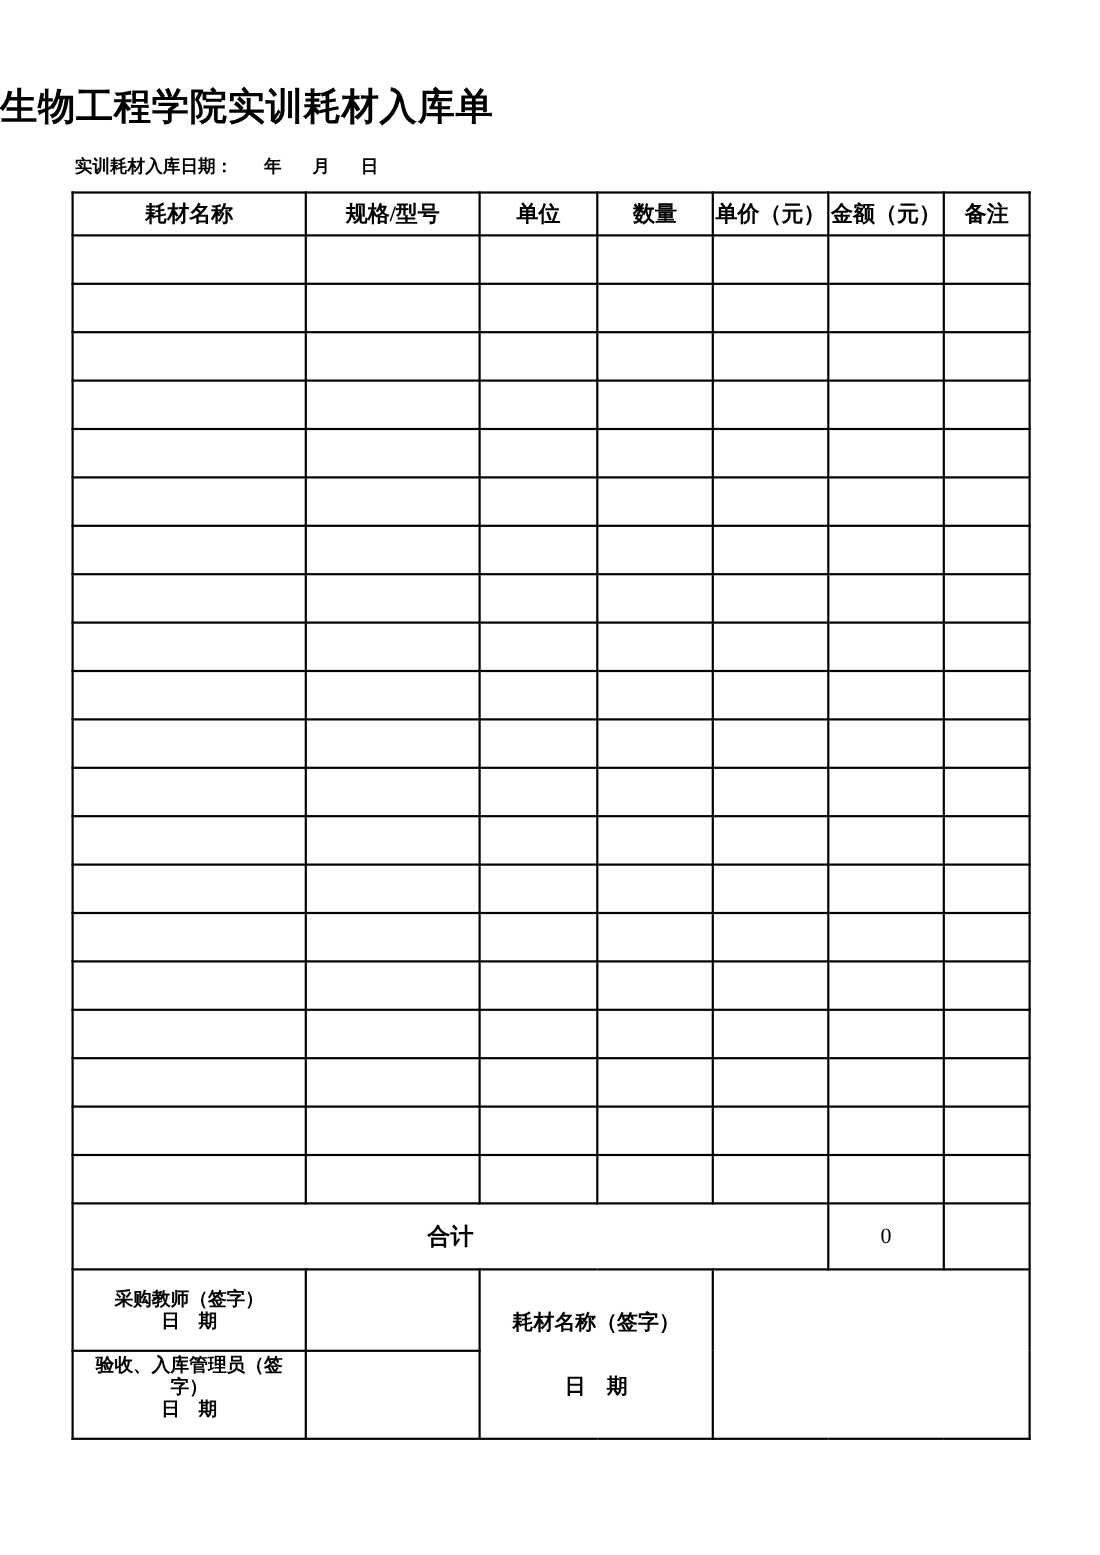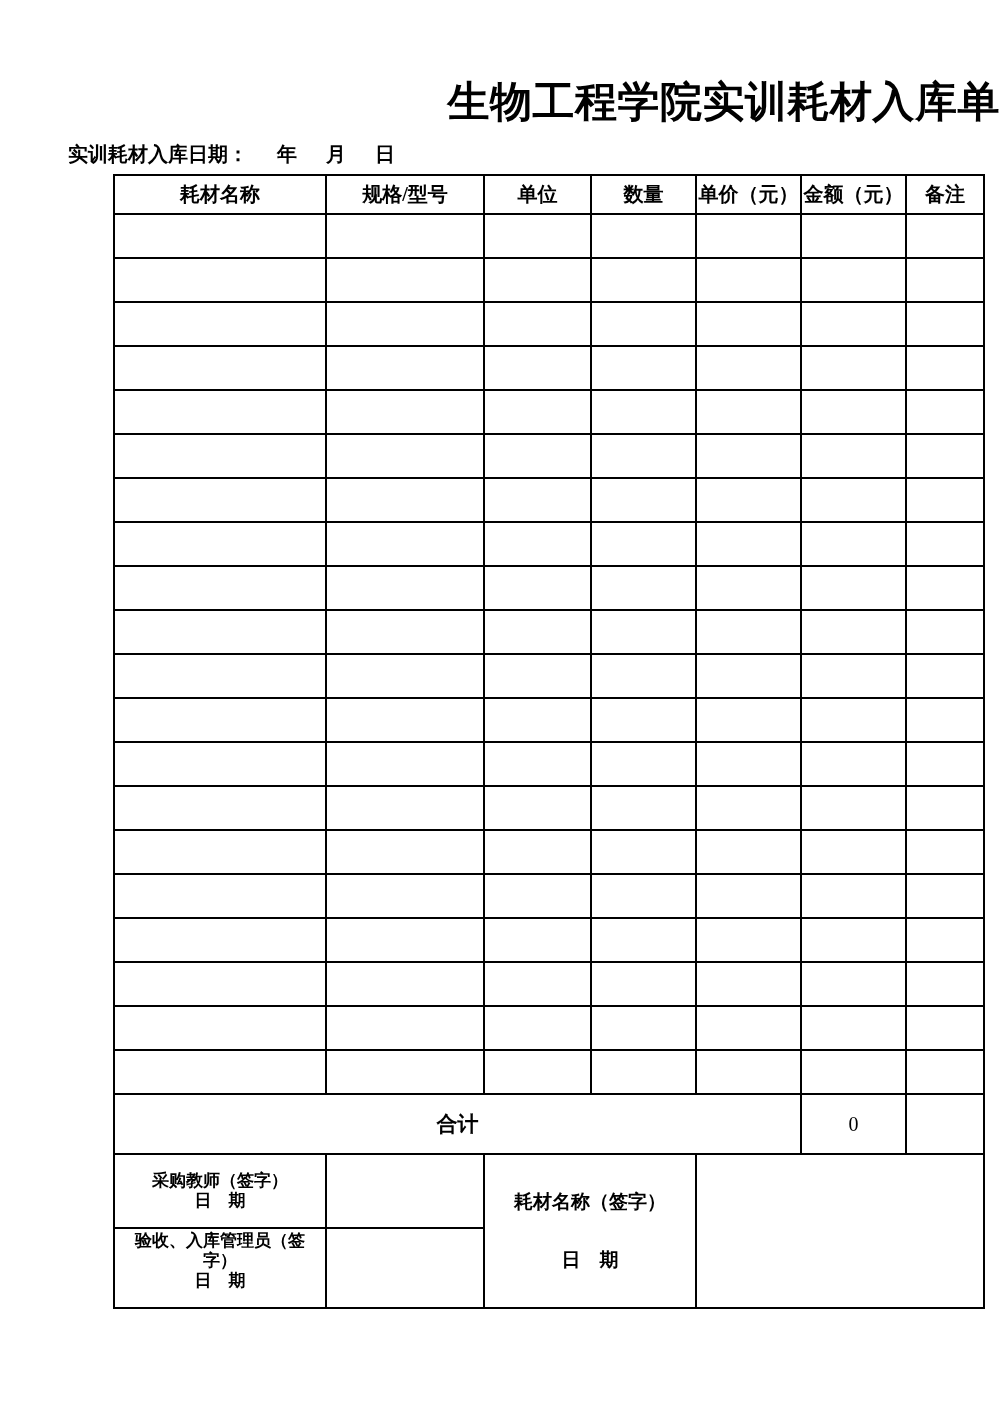--- a/index.html
+++ b/index.html
@@ -13,41 +13,40 @@
   .page {
     position: relative;
     width: 1000px; height: 1414px;
     background: #ffffff;
     overflow: hidden;
   }
   .title {
     position: absolute;
     top: 74px; left: 0;
     width: 100%;
-    text-align: right;
-    font-size: 42px;
+    text-align: left;
+    font-size: 34px;
     font-weight: bold;
     letter-spacing: 0.5px;
     white-space: nowrap;
   }
   .date-line {
     position: absolute;
     top: 141px; left: 68px;
-    font-size: 20px;
+    font-size: 16px;
     font-weight: bold;
     white-space: nowrap;
   }
   .date-line .unit { margin-left: 24px; }
   table.form-table {
     position: absolute;
     top: 174px; left: 65px;
     width: 870px;
     border-collapse: collapse;
     table-layout: fixed;
-    margin-left: 48px;
   }
   .form-table th, .form-table td {
     border: 2px solid #000;
     padding: 0;
     text-align: center;
     vertical-align: middle;
     overflow: hidden;
   }
   .form-table thead tr { height: 39px; }
   .form-table th {

